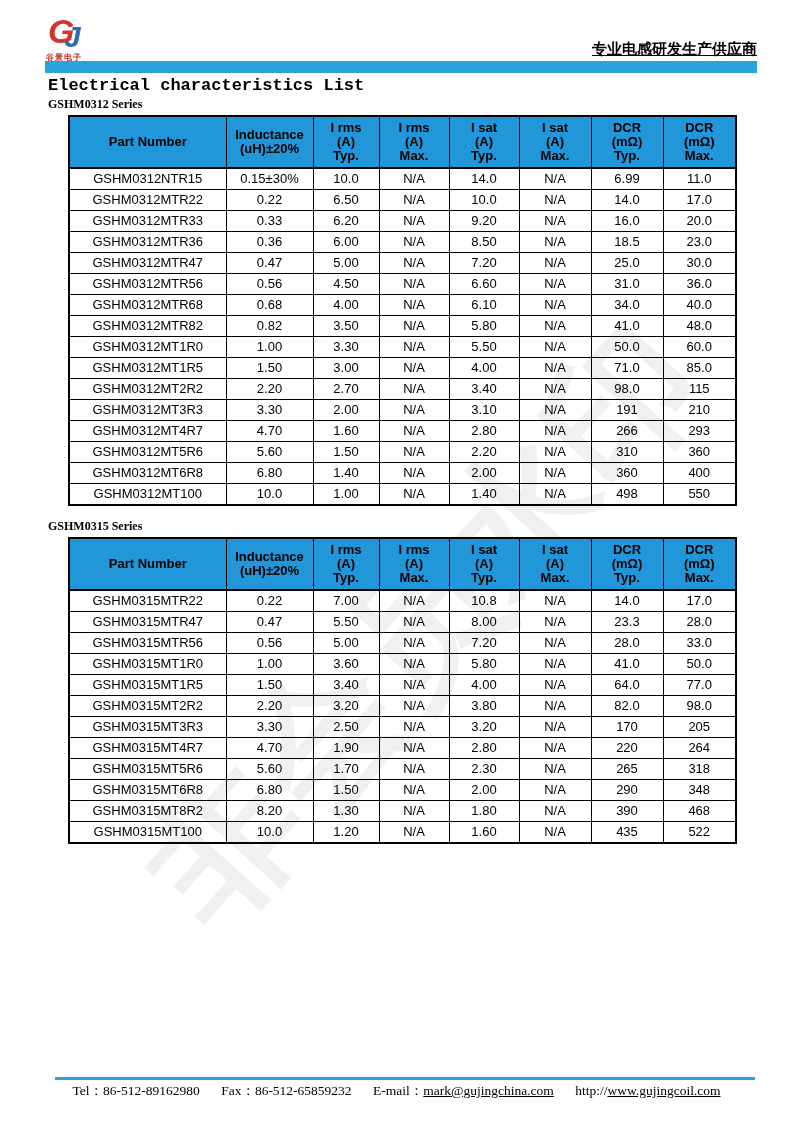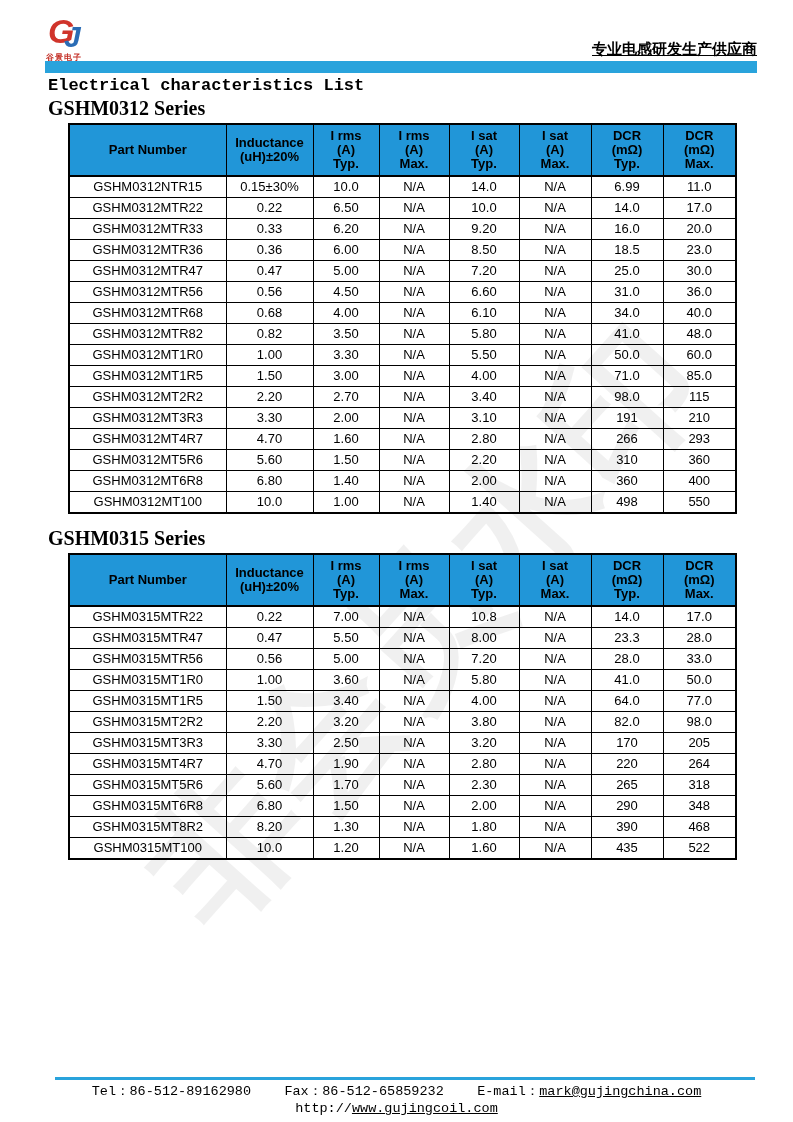--- a/index.html
+++ b/index.html
@@ -66,21 +66,21 @@
   
   .content { position: absolute; top: 76px; left: 48px; right: 38px; z-index: 1; }
   .doc-title {
     font-family: Liberation Mono, monospace;
     font-size: 17px;
     font-weight: bold;
     color: #000;
   }
   .series-heading {
     font-family: "Liberation Serif", serif;
-    font-size: 20px;
+    font-size: 12px;
     font-weight: bold;
     color: #000;
     margin-top: 2px;
   }
   .series-heading.second { margin-top: 13px; }
 
   table.spec {
     border-collapse: collapse;
     margin-left: 20px;
     margin-top: 3px;
@@ -132,21 +132,21 @@
     position: absolute;
     left: 0;
     right: 0;
     top: 1082px;
     text-align: center;
     font-family: "Liberation Serif", serif;
     font-size: 13.5px;
     color: #000;
     z-index: 2;
   }
-  .footer-text .seg { margin: 0 15px; font-family: Liberation Mono, monospace; }
+  .footer-text .seg { margin: 0 9px; }
   .footer-text .link { text-decoration: underline; color: #000; }
 </style>
 </head>
 <body>
 
 <div class="page">
 
   <div class="watermark">非会员水印</div>
 
   <div class="logo">

